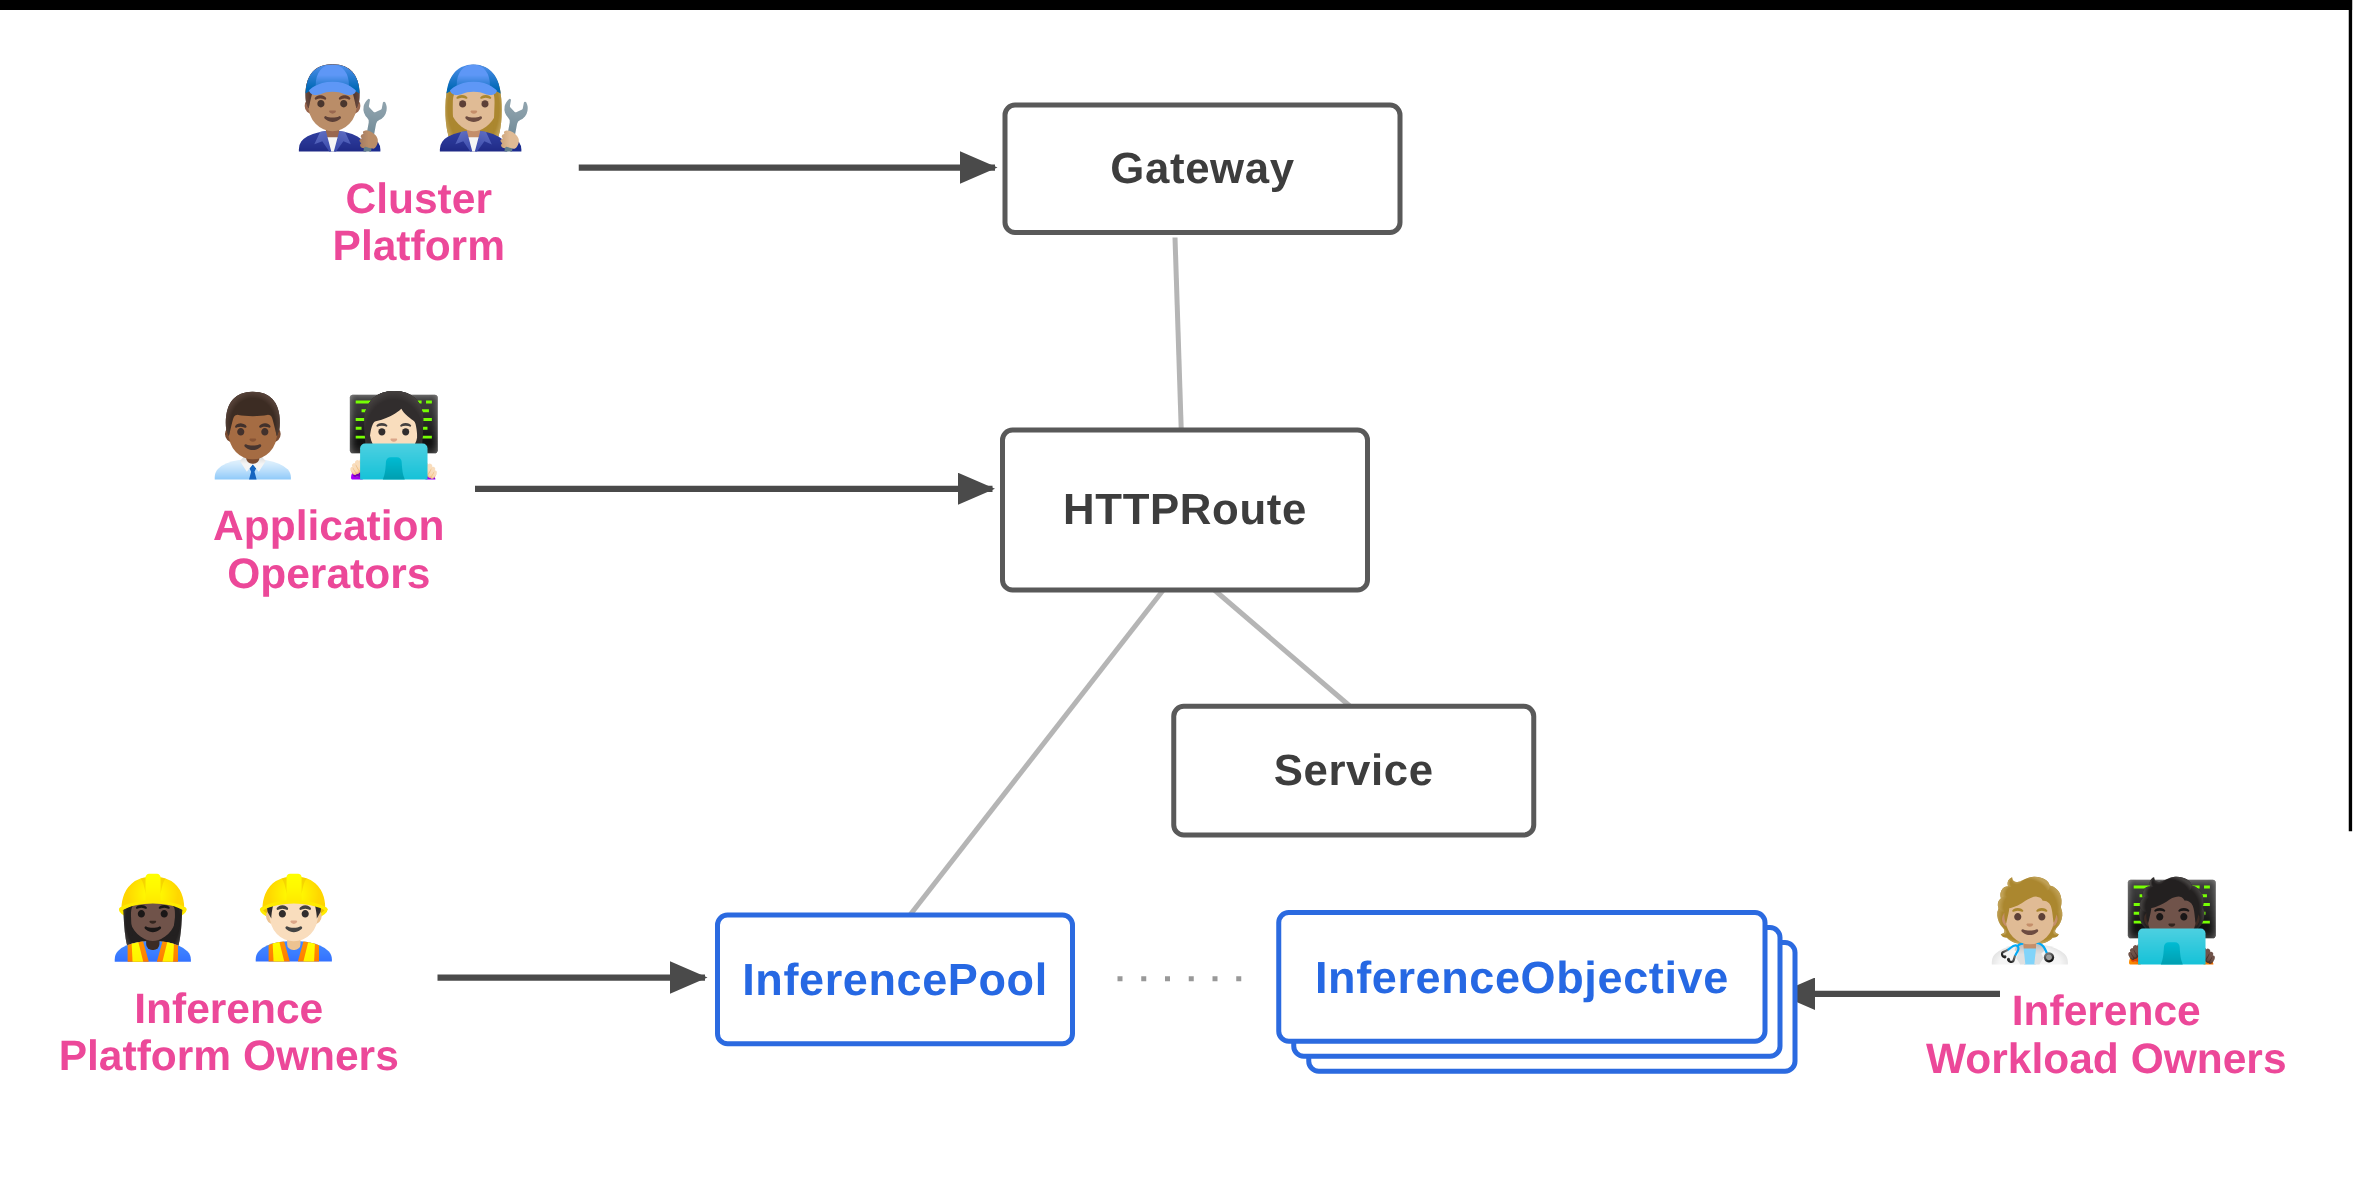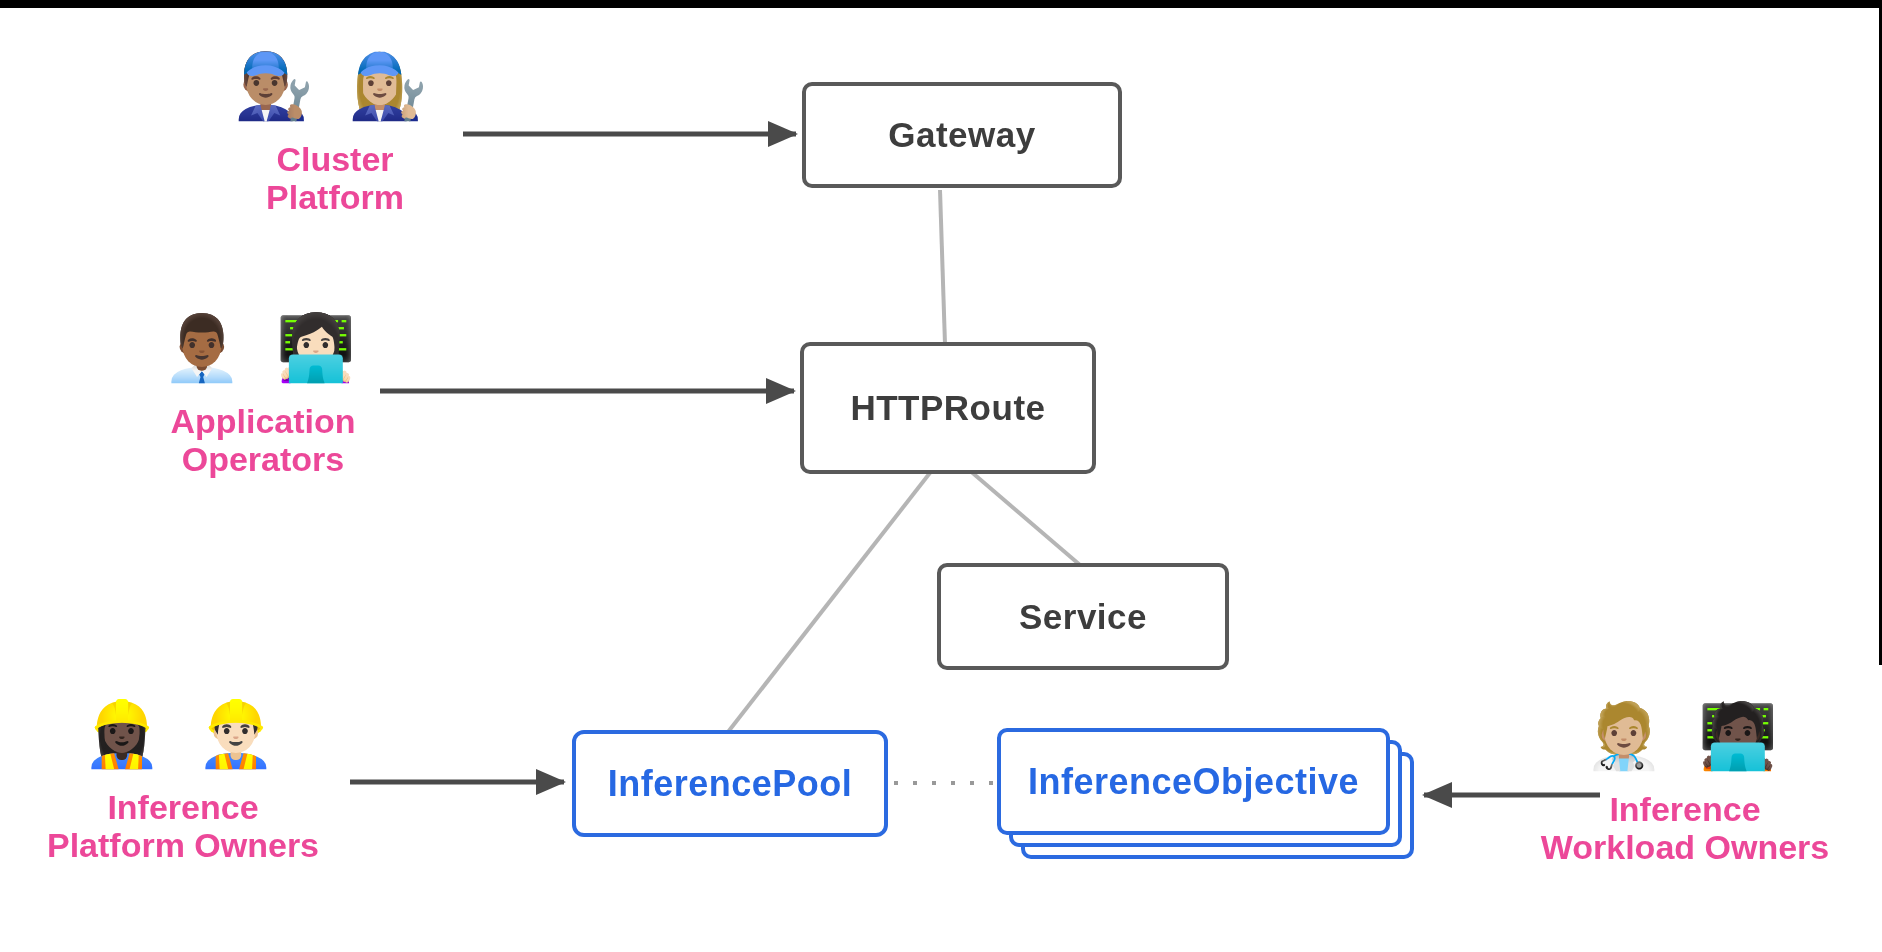--- a/index.html
+++ b/index.html
@@ -9,32 +9,32 @@
   }
   .frame-top{position:absolute;top:0;left:0;width:1882px;height:8px;background:#000;}
   .frame-right{position:absolute;top:0;right:0;width:3px;height:665px;background:#000;}
   svg.connectors{position:absolute;left:0;top:0;width:1882px;height:952px;}
   .node{
     position:absolute;background:#ffffff;border:4px solid #595959;border-radius:10px;
     display:flex;align-items:center;justify-content:center;
     font-weight:bold;font-size:35px;color:#3d3d3d;box-sizing:border-box;letter-spacing:.5px;
   }
   .node.blue{border-color:#2b6ae0;color:#2668e3;font-size:36px;}
-  .stack{position:absolute;}
+  .stack{position:absolute;margin-left:24px;}
   .stack-layer{
     position:absolute;background:#ffffff;border:4px solid #2b6ae0;border-radius:10px;box-sizing:border-box;
   }
   .persona{position:absolute;text-align:center;}
   .persona .emojis{font-size:64px;line-height:1.15;letter-spacing:8px;white-space:nowrap;}
   .persona .plabel{margin-top:16px;font-weight:bold;font-size:34px;line-height:1.13;color:#ec4899;}
   
   #node-gateway{left:802px;top:82px;width:320px;height:106px;}
   #node-httproute{left:800px;top:342px;width:296px;height:132px;}
   #node-service{left:937px;top:563px;width:292px;height:107px;}
-  #node-inference-pool{left:572px;top:730px;width:316px;height:107px;border-radius:12px;}
+  #node-inference-pool{left:572px;top:730px;width:288px;height:107px;}
   #stack-inference-objective{left:997px;top:728px;width:418px;height:132px;}
   #stack-inference-objective .layer-3{left:24px;top:24px;width:393px;height:107px;}
   #stack-inference-objective .layer-2{left:12px;top:12px;width:393px;height:107px;}
   #node-inference-objective{left:0;top:0;width:393px;height:107px;}
   
   #persona-cluster-operators{left:160px;top:50px;width:350px;}
   #persona-application-developers{left:88px;top:312px;width:350px;}
   #persona-inference-platform-owners{left:8px;top:698px;width:350px;}
   #persona-inference-workload-owners{left:1500px;top:700px;width:370px;}
 </style>

